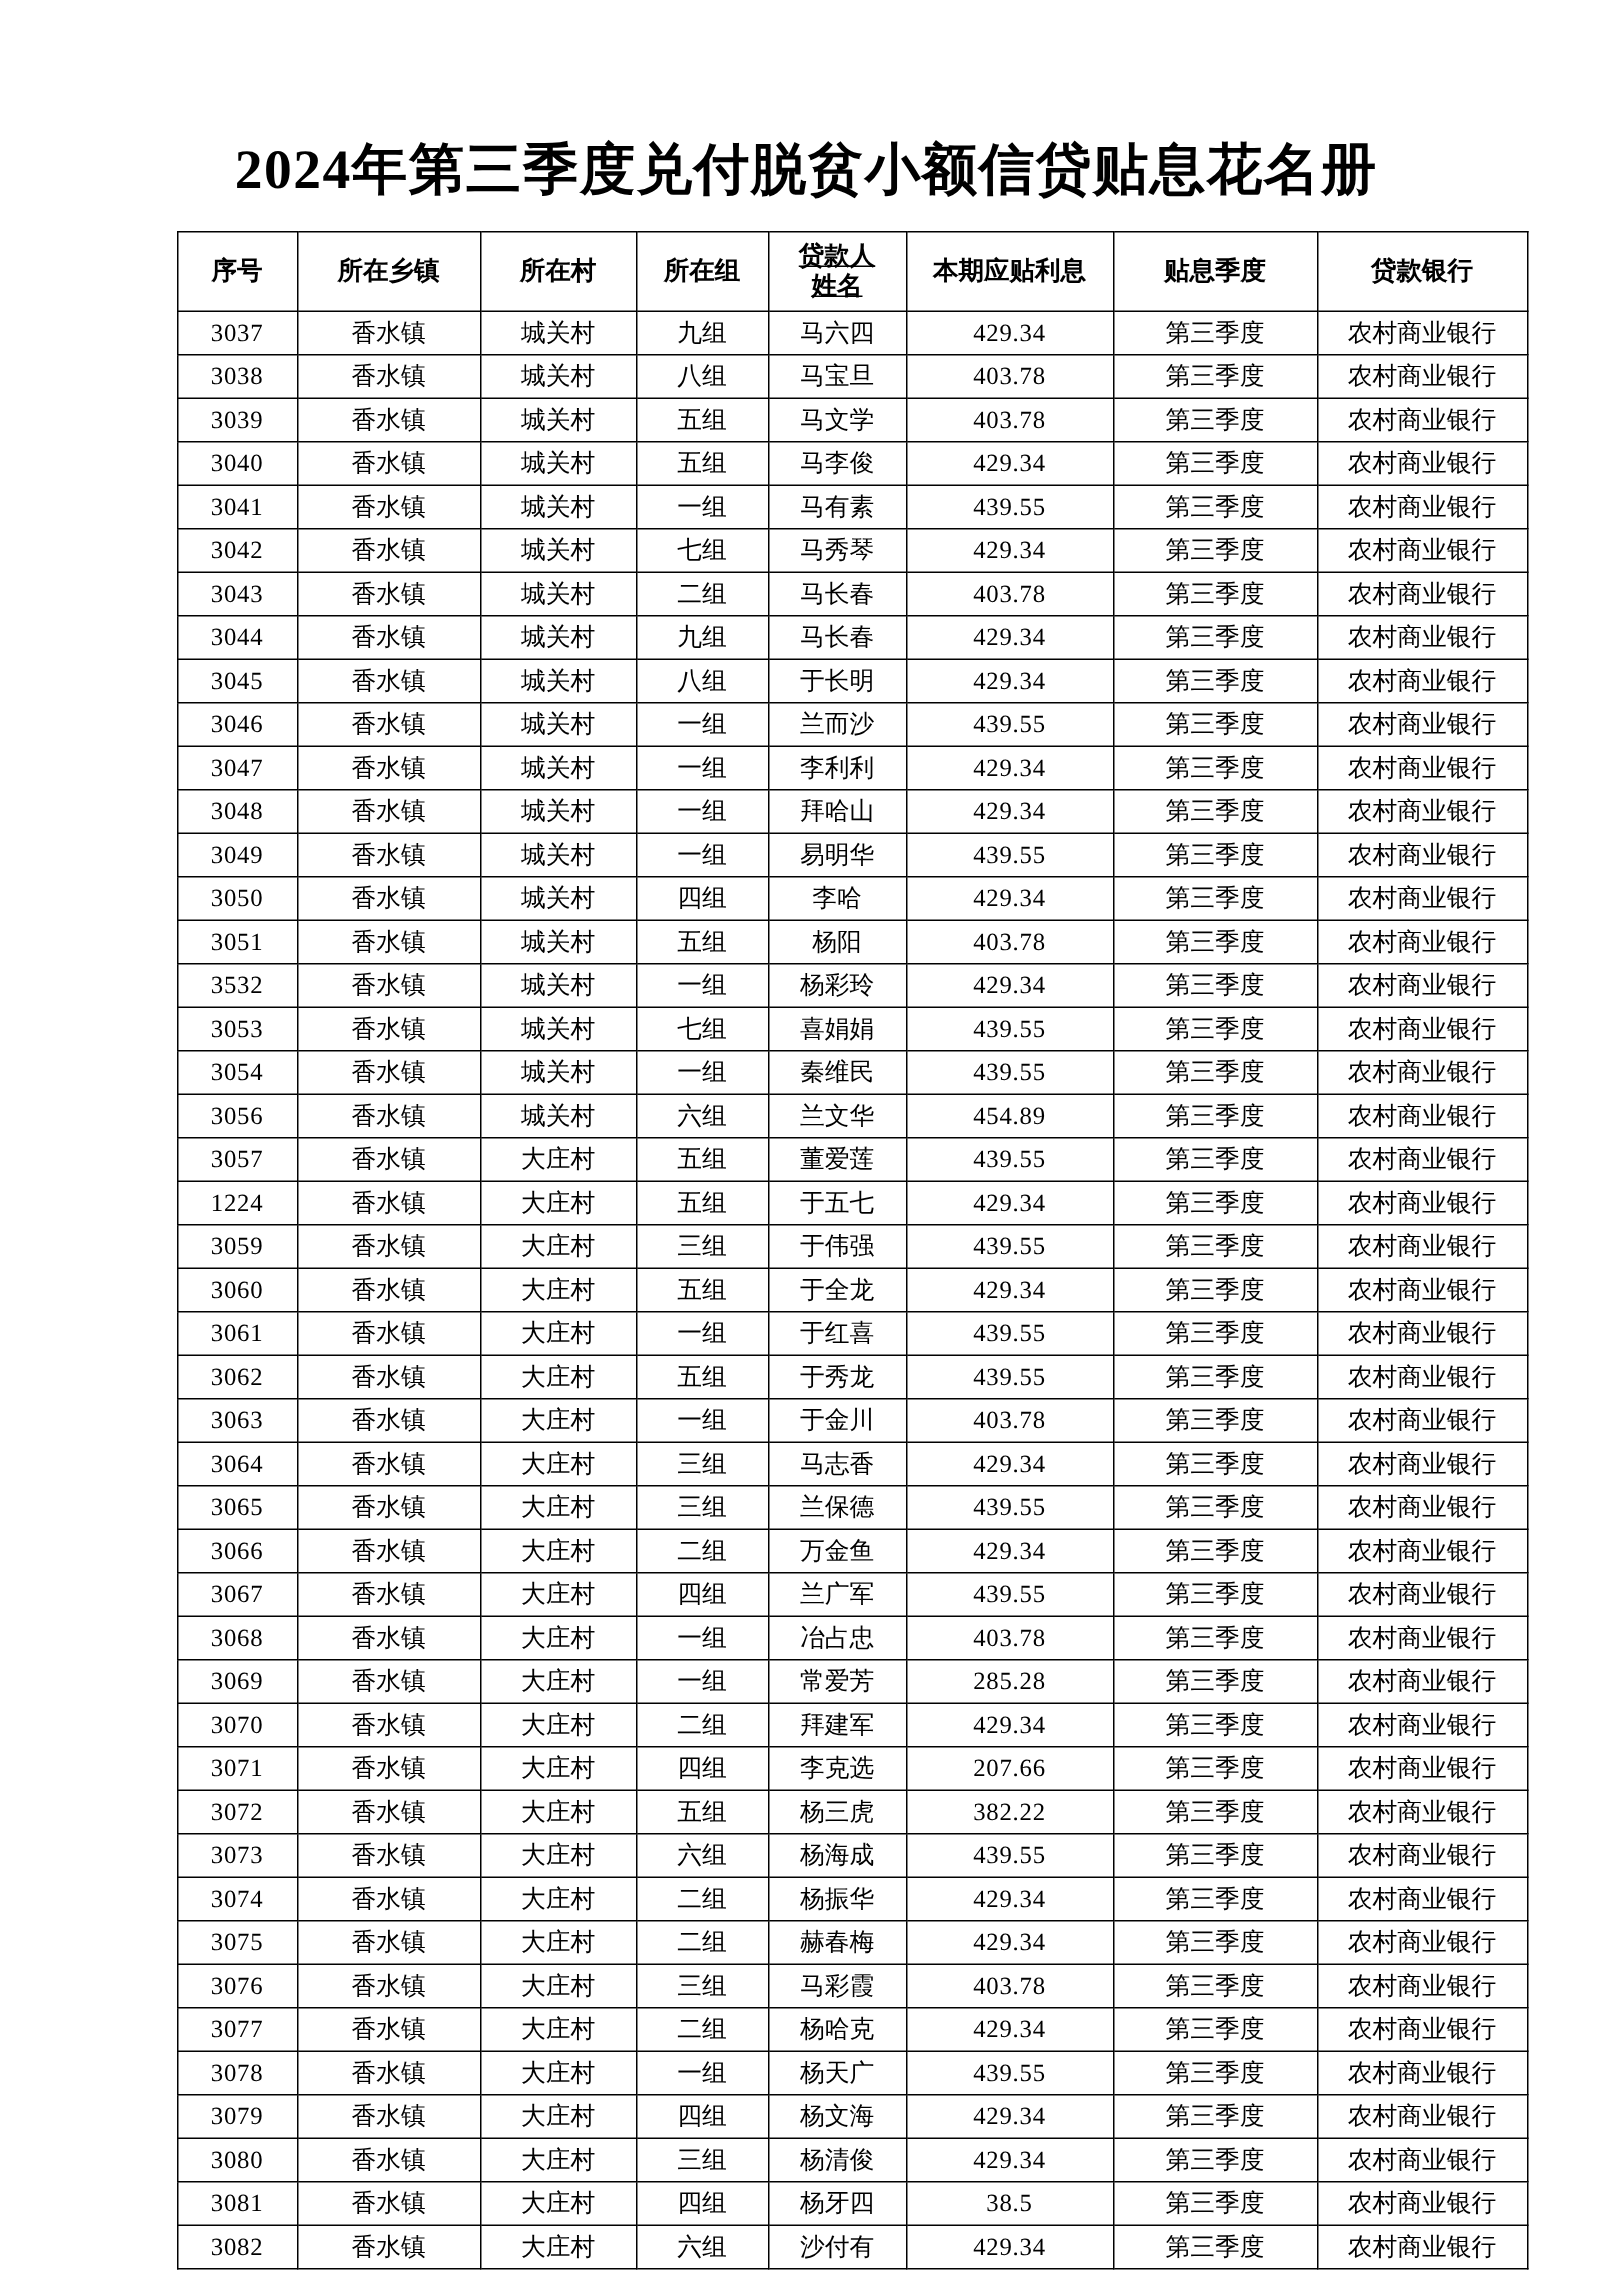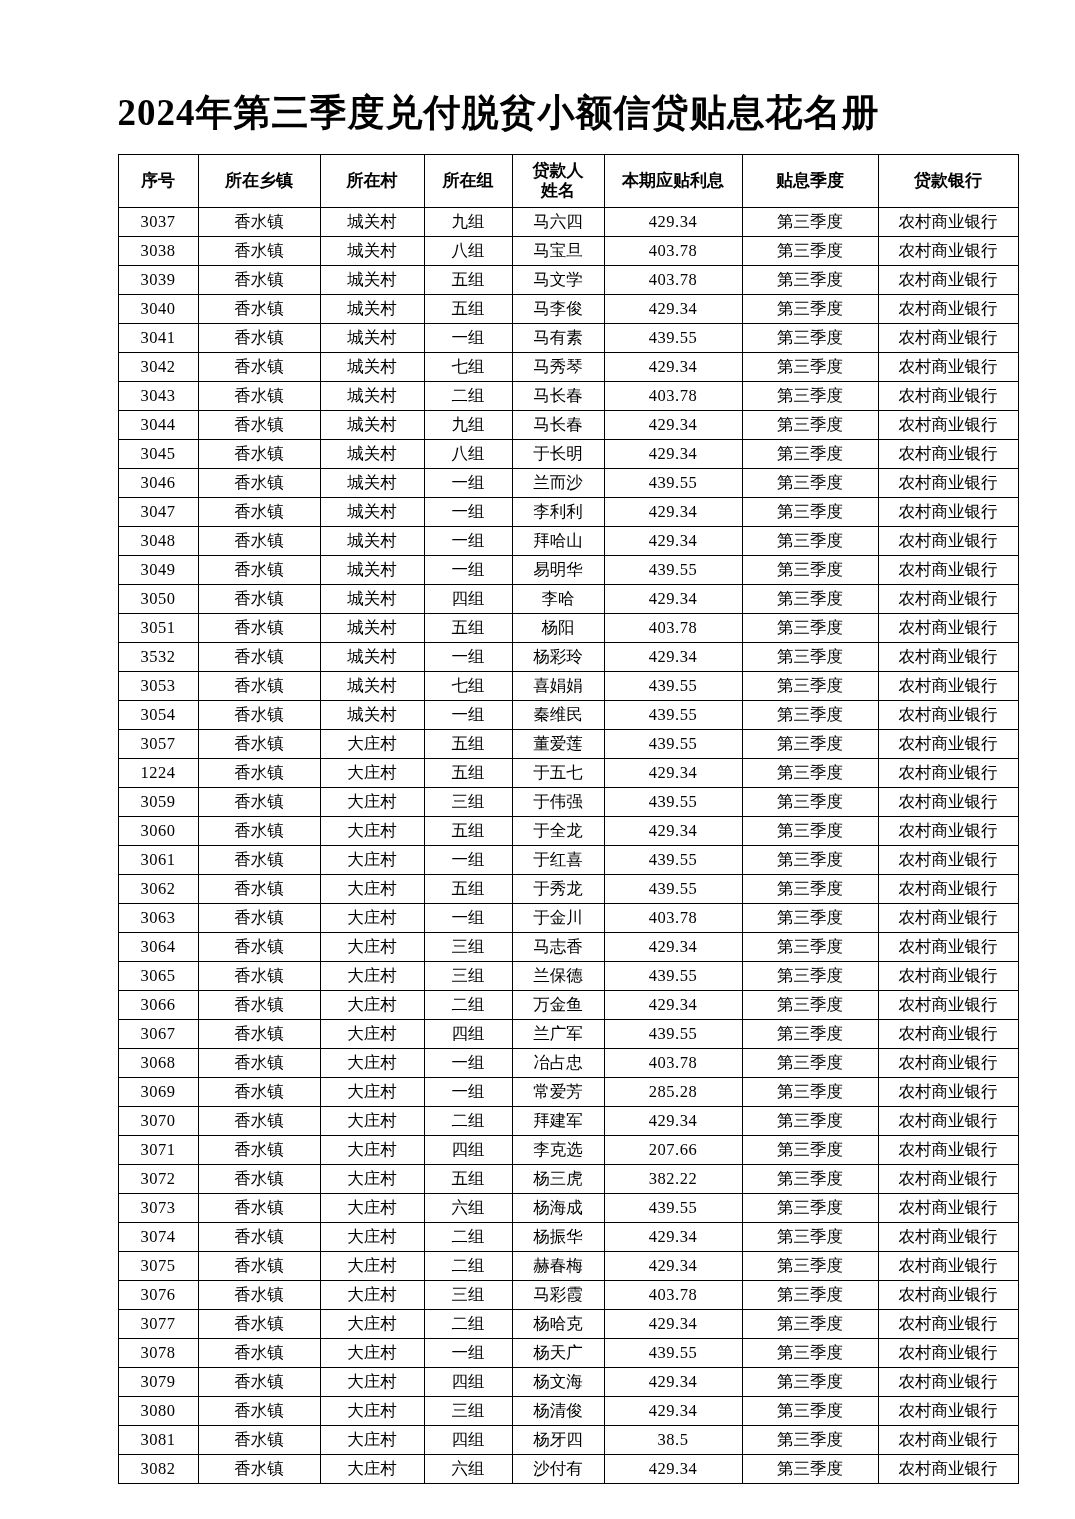--- a/index.html
+++ b/index.html
@@ -14,20 +14,21 @@
     color: #000000;
   }
   .page {
     width: 1075px;
     height: 1519px;
     position: relative;
     box-sizing: border-box;
     padding: 0;
   }
   .title {
+    text-align: center;
     font-family: "Liberation Serif", "DejaVu Serif", serif;
     font-weight: bold;
     font-size: 37px;
     letter-spacing: 1px;
     padding-top: 88px;
     padding-bottom: 16px;
     margin: 0 auto;
     width: 840px;
   }
   .table-wrap {
@@ -51,20 +52,21 @@
   }
   table.roster thead th {
     font-weight: bold;
     height: 52px;
     font-size: 17px;
     margin-left: 36px;
   }
   table.roster thead th .hdr2 {
     display: block;
     line-height: 1.15;
+    text-decoration: underline;
   }
   .col-seq { width: 80px; }
   .col-town { width: 122px; }
   .col-village { width: 104px; }
   .col-group { width: 88px; }
   .col-name { width: 92px; }
   .col-interest { width: 138px; }
   .col-quarter { width: 136px; }
   .col-bank { width: 140px; }
   td.num {
@@ -281,20 +283,30 @@
             <td class="num">3054</td>
             <td>香水镇</td>
             <td>城关村</td>
             <td>一组</td>
             <td>秦维民</td>
             <td class="num">439.55</td>
             <td>第三季度</td>
             <td>农村商业银行</td>
           </tr>
           <tr>
+            <td class="num">3056</td>
+            <td>香水镇</td>
+            <td>城关村</td>
+            <td>六组</td>
+            <td>兰文华</td>
+            <td class="num">454.89</td>
+            <td>第三季度</td>
+            <td>农村商业银行</td>
+          </tr>
+          <tr>
             <td class="num">3057</td>
             <td>香水镇</td>
             <td>大庄村</td>
             <td>五组</td>
             <td>董爱莲</td>
             <td class="num">439.55</td>
             <td>第三季度</td>
             <td>农村商业银行</td>
           </tr>
           <tr>

